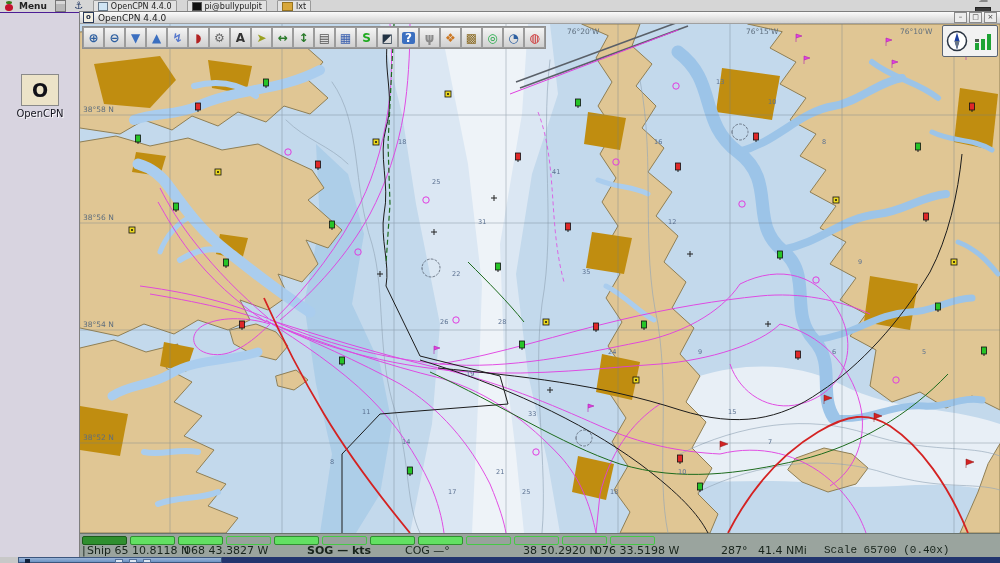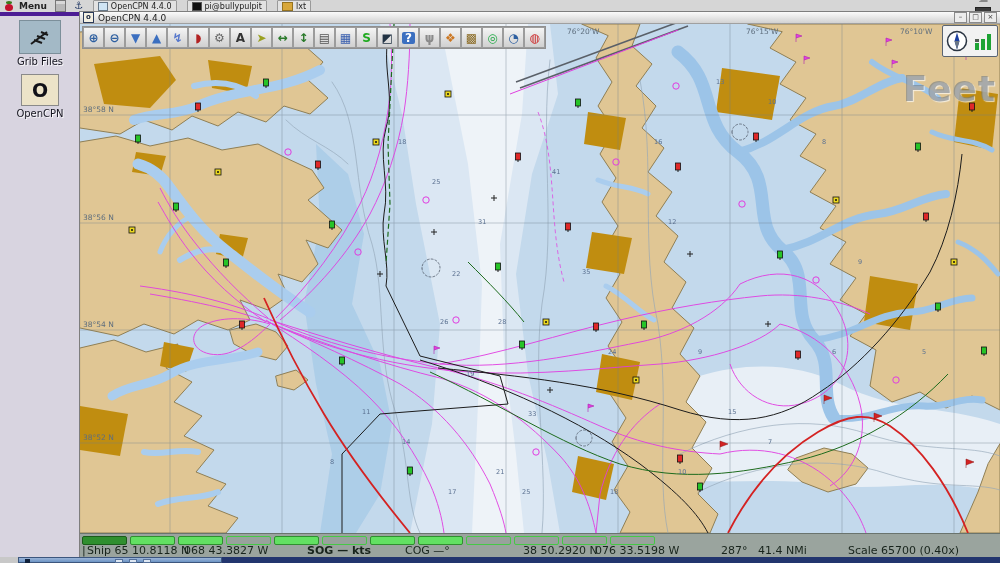--- a/index.html
+++ b/index.html
@@ -1,20 +1,20 @@
 <!DOCTYPE html>
 <html><head>
 <meta charset="utf-8">
 <style>
   html,body{margin:0;padding:0;background:#333;}
   .screen{position:relative;width:1000px;height:563px;overflow:hidden;
     font-family:"DejaVu Sans",sans-serif;background:#d8d4e0;}
   
   .taskbar{position:absolute;left:0;top:0;width:1000px;height:12px;background:#d6d6d6;
-    border-bottom:4px solid #4c1d95;display:flex;align-items:center;font-size:9px;color:#222;}
+    border-bottom:1px solid #4c1d95;display:flex;align-items:center;font-size:9px;color:#222;}
   .rasp{position:relative;width:12px;height:11px;margin-left:3px;}
   .rasp .berry{position:absolute;left:2px;top:3px;width:8px;height:7px;background:#c4122e;border-radius:50% 50% 45% 45%;}
   .rasp .leaf{position:absolute;left:3px;top:0px;width:6px;height:3px;background:#3a7a1a;border-radius:50%;}
   .menu-label{margin-left:4px;font-weight:bold;}
   .tb-ico{display:inline-block;margin-left:8px;}
   .cabinet{width:9px;height:10px;background:#b8b8b8;border:1px solid #777;box-shadow:inset 0 3px 0 #d8d8d8;}
   .anchor{color:#1d3461;font-size:10px;line-height:10px;}
   .taskwin{height:11px;margin-left:10px;padding:0 4px;display:flex;align-items:center;gap:3px;
     background:#e2e2e2;border:1px solid #9a9a9a;border-radius:1px;font-size:8px;color:#222;
     max-width:108px;overflow:hidden;white-space:nowrap;}
@@ -103,28 +103,20 @@
     <span class="tray">
       <span class="sq-g"></span>
       <span class="dot-b"></span>
       <span class="vol"></span>
       <span class="cpu"></span>
       <span class="clock">12:03</span>
       <span class="eject"></span>
     </span>
   </div>
 
-  <div class="desktop-icon" style="left:1px;top:20px;">
-    <div class="icon-grib">
-      <svg width="26" height="22" viewBox="0 0 26 22">
-        <path d="M4,18 L20,6 M7,14 L15,17 M10,10 L18,13 M14,6 L21,9" stroke="#1a1a1a" stroke-width="2" fill="none"></path>
-      </svg>
-    </div>
-    <div class="lbl">Grib Files</div>
-  </div>
   <div class="desktop-icon" style="left:1px;top:74px;">
     <div class="icon-ocpn">
         <span>O</span>
       </div>
     <div class="lbl">OpenCPN</div>
   </div>
 
   <div class="win">
     <div class="titlebar">
       <span class="appico">o</span>
@@ -377,21 +369,20 @@
           <g font-size="7.5" fill="#5e6e7e" font-family="DejaVu Sans, sans-serif">
             <text x="3" y="88">38°58 N</text>
             <text x="3" y="196">38°56 N</text>
             <text x="3" y="303">38°54 N</text>
             <text x="3" y="416">38°52 N</text>
             <text x="487" y="10">76°20'W</text>
             <text x="666" y="10">76°15'W</text>
             <text x="820" y="10">76°10'W</text>
           </g>
         </svg>
-      <div class="feet">Feet</div>
     </div>
 
     <div class="toolbar">
         <div class="tbtn">
           <span style="color: rgb(45, 95, 160);">⊕</span>
         </div>
         <div class="tbtn">
           <span style="color: rgb(45, 95, 160);">⊖</span>
         </div>
         <div class="tbtn">
@@ -487,21 +478,21 @@
         </div>
       <span style="left:2px;">|</span>
       <span style="left:7px;">Ship 65 10.8118 N</span>
       <span style="left:104px;">068 43.3827 W</span>
       <span style="left:227px;font-weight:bold;">SOG — kts</span>
       <span style="left:305px;margin-left:20px;">COG —°</span>
       <span style="left:443px;text-align:right;">38 50.2920 N</span>
       <span style="left:515px;">076 33.5198 W</span>
       <span style="left:641px;">287°</span>
       <span style="left:678px;">41.4 NMi</span>
-      <span style="left:768px;">Scale 65700 (0.40x)</span>
+      <span style="left:744px;font-family:Liberation Mono, monospace;">Scale 65700 (0.40x)</span>
     </div>
   </div>
 
   <div class="bstrip">
     <span class="deskbit"></span>
     <span class="fragbar">
       <span class="fico"></span>
       <span class="fb" style="left:96px;"></span>
       <span class="fb" style="left:110px;"></span>
       <span class="fb" style="left:124px;"></span>

